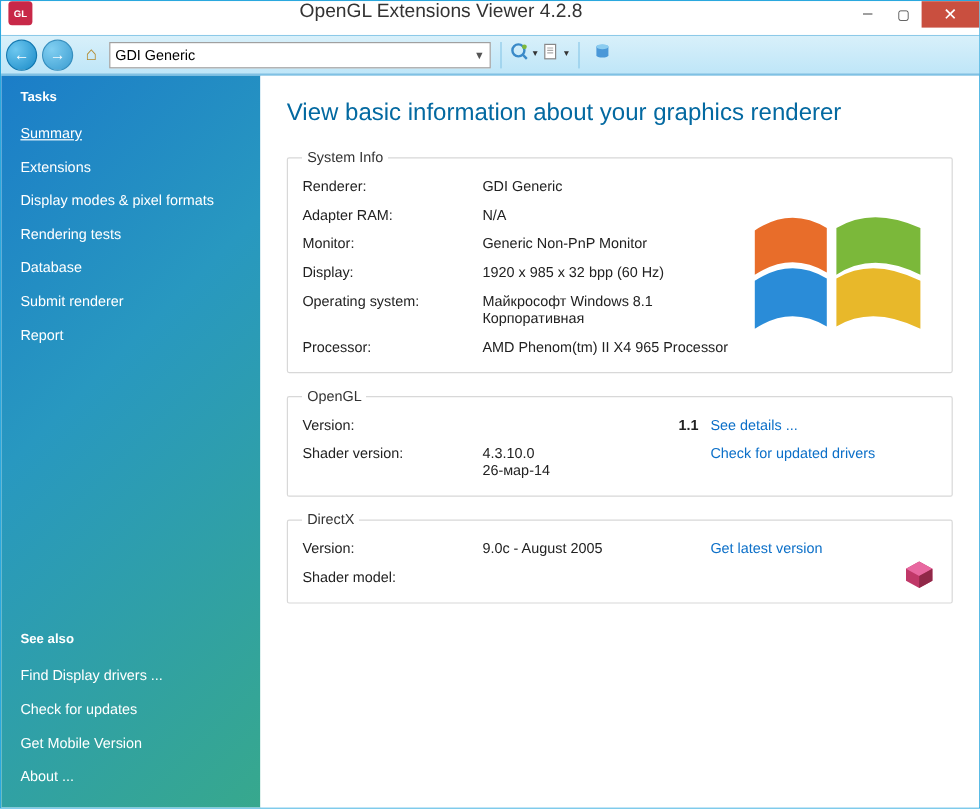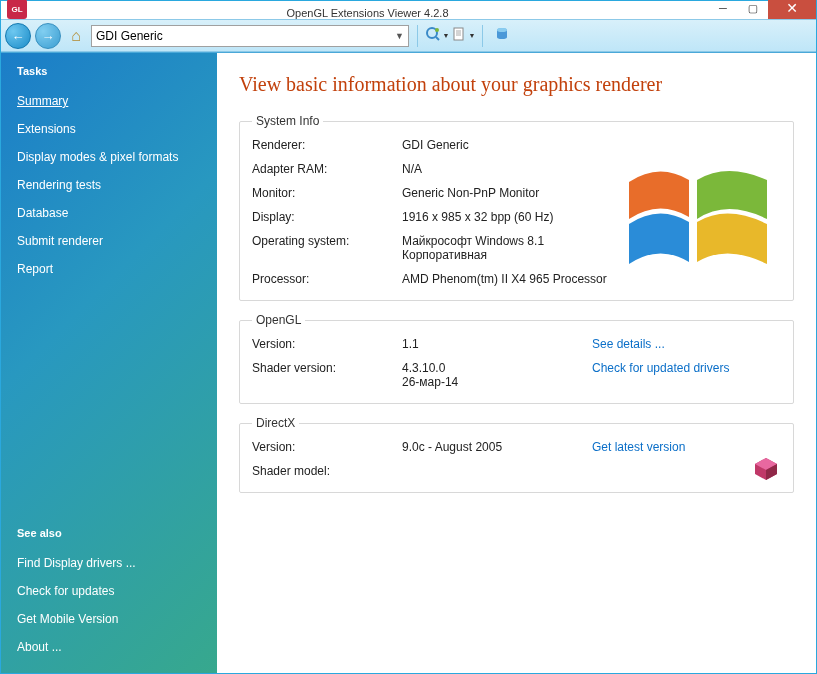--- a/index.html
+++ b/index.html
@@ -1,40 +1,40 @@
 <!DOCTYPE html>
 <html><head>
 <meta charset="utf-8">
 <style>
 * { margin: 0; padding: 0; box-sizing: border-box; font-family: "Segoe UI", Tahoma, sans-serif; }
 body { background: #fff; width: 817px; height: 674px; overflow: hidden; }
 .window { width: 817px; height: 674px; border: 1px solid #2aa8de; background: #fff; display: flex; flex-direction: column; }
-.titlebar { height: 18px; background: linear-gradient(#fff,#fff); display: flex; align-items: flex-end; padding: 0 0 0 6px; position: relative; }
+.titlebar { height: 28px; background: linear-gradient(#fff,#fff); display: flex; align-items: flex-start; padding: 0 0 0 6px; position: relative; }
 .app-icon { width: 20px; height: 20px; background: #c82848; border-radius: 3px; display: flex; align-items: center; justify-content: center; color:#fff; font-size:8px; font-weight:bold; }
-.title-text { flex: 1; text-align: center; font-size: 11px; color: #333; }
+.title-text { flex: 1; text-align: center; font-size: 16px; color: #333; }
 .win-controls { display: flex; height: 22px; }
 .win-btn { width: 30px; height: 22px; display:flex; align-items:center; justify-content:center; font-size:11px; color:#333; cursor:pointer; }
 .win-close { width: 48px; background: #c94f3f; color: #fff; font-size: 14px; }
 .toolbar { height: 33px; background: linear-gradient(#d8f0fa,#bfe6f8); border-top:1px solid #8cc9e8; border-bottom:1px solid #8cc9e8; display:flex; align-items:center; padding: 0 4px; gap:4px; }
 .nav-btn { width: 26px; height: 26px; border-radius: 50%; background: radial-gradient(circle at 30% 30%, #6ec8f0, #1a8bc8); display:flex; align-items:center; justify-content:center; color:#fff; font-size:13px; border:1px solid #1178b0; cursor:pointer; }
 .nav-btn.disabled { opacity: .8; }
 .home-btn { width: 22px; height: 22px; display:flex; align-items:center; justify-content:center; color:#b28a30; cursor:pointer; }
 .dropdown { flex:0 0 318px; height: 22px; background:#fff; border:1px solid #a0a0a0; display:flex; align-items:center; padding:0 4px; font-size:12px; cursor:pointer; }
 .dropdown-arrow { margin-left:auto; font-size:9px; color:#555; }
 .tool-sep { width:1px; height:22px; background:#8cc9e8; margin:0 4px; }
 .tool-icon { width:22px; height:22px; display:flex; align-items:center; justify-content:center; cursor:pointer; position:relative; }
 .tool-icon .dd { font-size:7px; color:#333; margin-left:2px; }
 .body-area { flex:1; display:flex; border-top:1px solid #4aa8d8; overflow:hidden; }
 .sidebar { width:216px; background: linear-gradient(135deg, #1b7dc8 0%, #2898c0 40%, #37a88d 100%); color:#fff; padding: 12px 16px; font-size:12px; display:flex; flex-direction:column; }
 .side-head { font-weight:bold; font-size:11px; margin-bottom:10px; }
 .side-item { padding: 7px 0; cursor:pointer; font-size:12px; }
 .side-item.active { text-decoration: underline; }
 .side-spacer { flex:1; }
 .content { flex:1; background:#fff; padding: 20px 22px 14px 22px; overflow:auto; }
-.page-title { color:#c2410c; font-size:20px; font-weight:300; margin-bottom:18px;font-family:Liberation Serif, serif; }
+.page-title { color:#0369a1; font-size:20px; font-weight:300; margin-bottom:18px; }
 fieldset { border:1px solid #d8d8d8; border-radius:2px; margin-bottom:12px; padding: 10px 28px 14px 12px; position:relative; }
 legend { font-size:12px; color:#333; padding:0 4px; }
 .grid { display:grid; grid-template-columns: 140px 180px 1fr; column-gap: 10px; row-gap: 10px; font-size:12px; color:#222; align-items:start; }
 .grid .label { color:#222; }
 .grid .link { color:#0b6fc8; cursor:pointer; }
 .winlogo { position:absolute; right:14px; top:14px; width:160px; height:140px; }
 .realogo { position:absolute; right:12px; bottom:8px; width:30px; height:30px; }
 </style>
 </head>
 <body>
@@ -128,33 +128,33 @@
           <path d="M78 80 Q108 62 148 82 L148 122 Q108 102 78 120 Z" fill="#e8b82a"></path>
         </svg>
         <div class="grid" style="grid-template-columns:140px 220px;">
           <div class="label">Renderer:</div>
           <div>GDI Generic</div>
           <div class="label">Adapter RAM:</div>
           <div>N/A</div>
           <div class="label">Monitor:</div>
           <div>Generic Non-PnP Monitor</div>
           <div class="label">Display:</div>
-          <div>1916 x 985 x 32 bpp (60 Hz)</div>
+          <div>1920 x 985 x 32 bpp (60 Hz)</div>
           <div class="label">Operating system:</div>
           <div>Майкрософт Windows 8.1 Корпоративная</div>
           <div class="label">Processor:</div>
           <div>AMD Phenom(tm) II X4 965 Processor</div>
         </div>
       </fieldset>
 
       <fieldset>
         <legend>OpenGL</legend>
         <div class="grid">
           <div class="label">Version:</div>
-          <div style="font-weight:normal;">1.1</div>
+          <div style="font-weight:bold;text-align:right;">1.1</div>
           <div class="link">See details ...</div>
           <div class="label">Shader version:</div>
           <div style="white-space:pre-line;">4.3.10.0
 26-мар-14</div>
           <div class="link">Check for updated drivers</div>
         </div>
       </fieldset>
 
       <fieldset>
         <legend>DirectX</legend>

